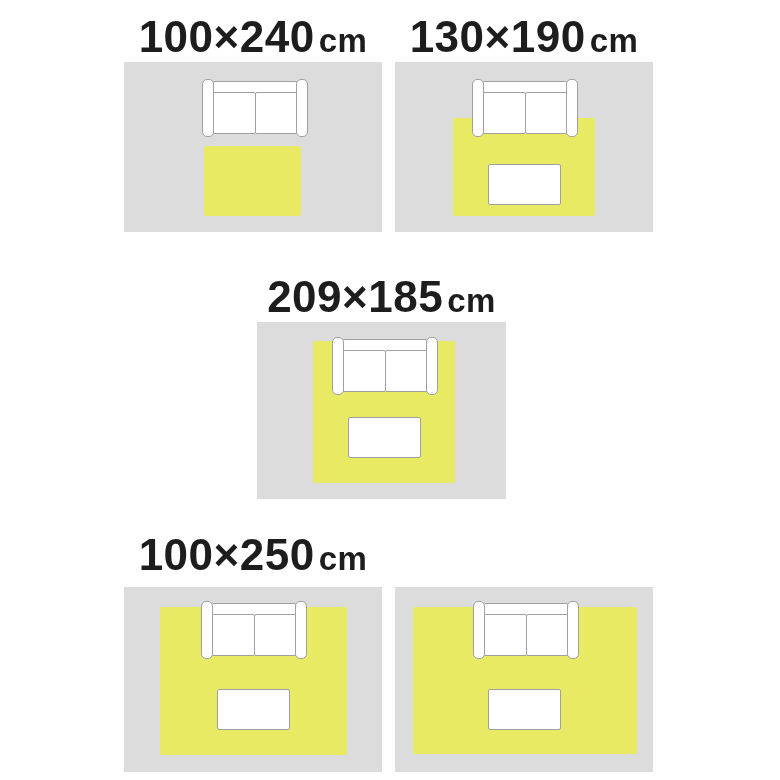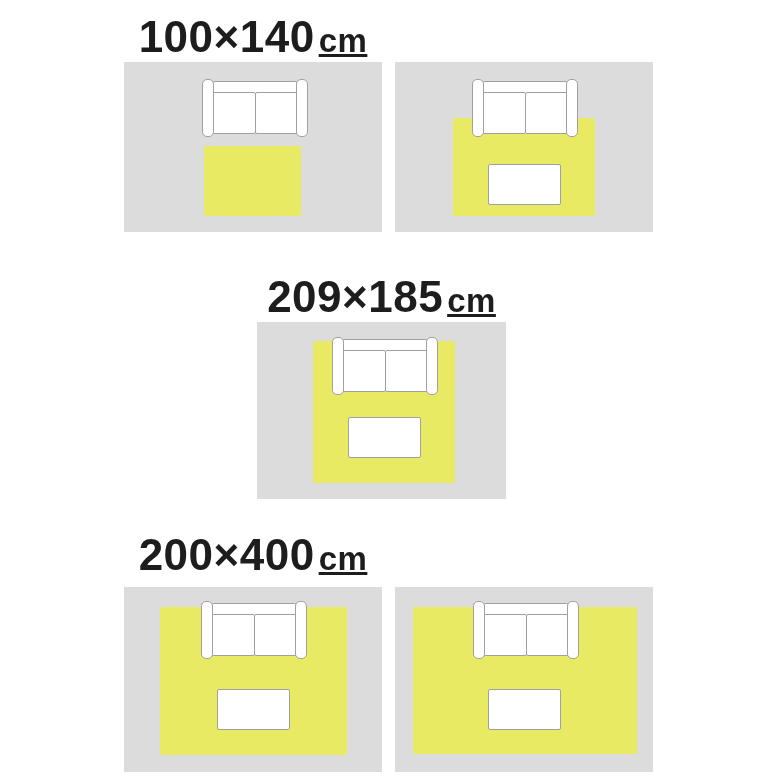--- a/index.html
+++ b/index.html
@@ -10,21 +10,21 @@
     position:relative; overflow:hidden;
   }
   .stage { position:absolute; left:0; top:0; width:780px; height:780px; }
 
   
   .size-label {
     position:absolute; text-align:center; white-space:nowrap;
     color:#1d1d1d; font-weight:600; letter-spacing:0.5px; line-height:1.0;
   }
   .size-label .num  { font-size:44px; }
-  .size-label .unit { font-size:33px; margin-left:4px;text-decoration:underline; }
+  .size-label .unit { font-size:33px; margin-left:4px; }
   .t1 { left:124px; top:15px;  width:258px; }
   .t2 { left:395px; top:15px;  width:258px; }
   .t3 { left:257px; top:275px; width:249px; }
   .t4 { left:124px; top:533px; width:258px; }
   .t5 { left:395px; top:533px; width:258px; }
 
   
   .room { position:absolute; background:#dcdcdc; }
   .r1 { left:124px; top:62px;  width:258px; height:170px; }
   .r2 { left:395px; top:62px;  width:258px; height:170px; }
@@ -64,32 +64,33 @@
   .r2 .table { left:93px; top:102px; }
   .r3 .table { left:91px; top:95px;  }
   .r4 .table { left:93px; top:102px; }
   .r5 .table { left:93px; top:102px; }
 </style>
 </head>
 <body>
 
 <div class="stage">
 
-  <div class="size-label t1"><span class="num">100×140</span><span class="unit">cm</span></div>
+  <div class="size-label t1"><span class="num">100×240</span><span class="unit">cm</span></div>
   <div class="room r1">
     <div class="rug"></div>
     <div class="sofa">
       <div class="back"></div>
       <div class="seat seat-l"></div>
       <div class="seat seat-r"></div>
       <div class="arm arm-l"></div>
       <div class="arm arm-r"></div>
     </div>
   </div>
 
+  <div class="size-label t2"><span class="num">130×190</span><span class="unit">cm</span></div>
   <div class="room r2">
     <div class="rug"></div>
     <div class="table"></div>
     <div class="sofa">
       <div class="back"></div>
       <div class="seat seat-l"></div>
       <div class="seat seat-r"></div>
       <div class="arm arm-l"></div>
       <div class="arm arm-r"></div>
     </div>
@@ -101,21 +102,21 @@
     <div class="table"></div>
     <div class="sofa">
       <div class="back"></div>
       <div class="seat seat-l"></div>
       <div class="seat seat-r"></div>
       <div class="arm arm-l"></div>
       <div class="arm arm-r"></div>
     </div>
   </div>
 
-  <div class="size-label t4"><span class="num">200×400</span><span class="unit">cm</span></div>
+  <div class="size-label t4"><span class="num">100×250</span><span class="unit">cm</span></div>
   <div class="room r4">
     <div class="rug"></div>
     <div class="table"></div>
     <div class="sofa">
       <div class="back"></div>
       <div class="seat seat-l"></div>
       <div class="seat seat-r"></div>
       <div class="arm arm-l"></div>
       <div class="arm arm-r"></div>
     </div>

